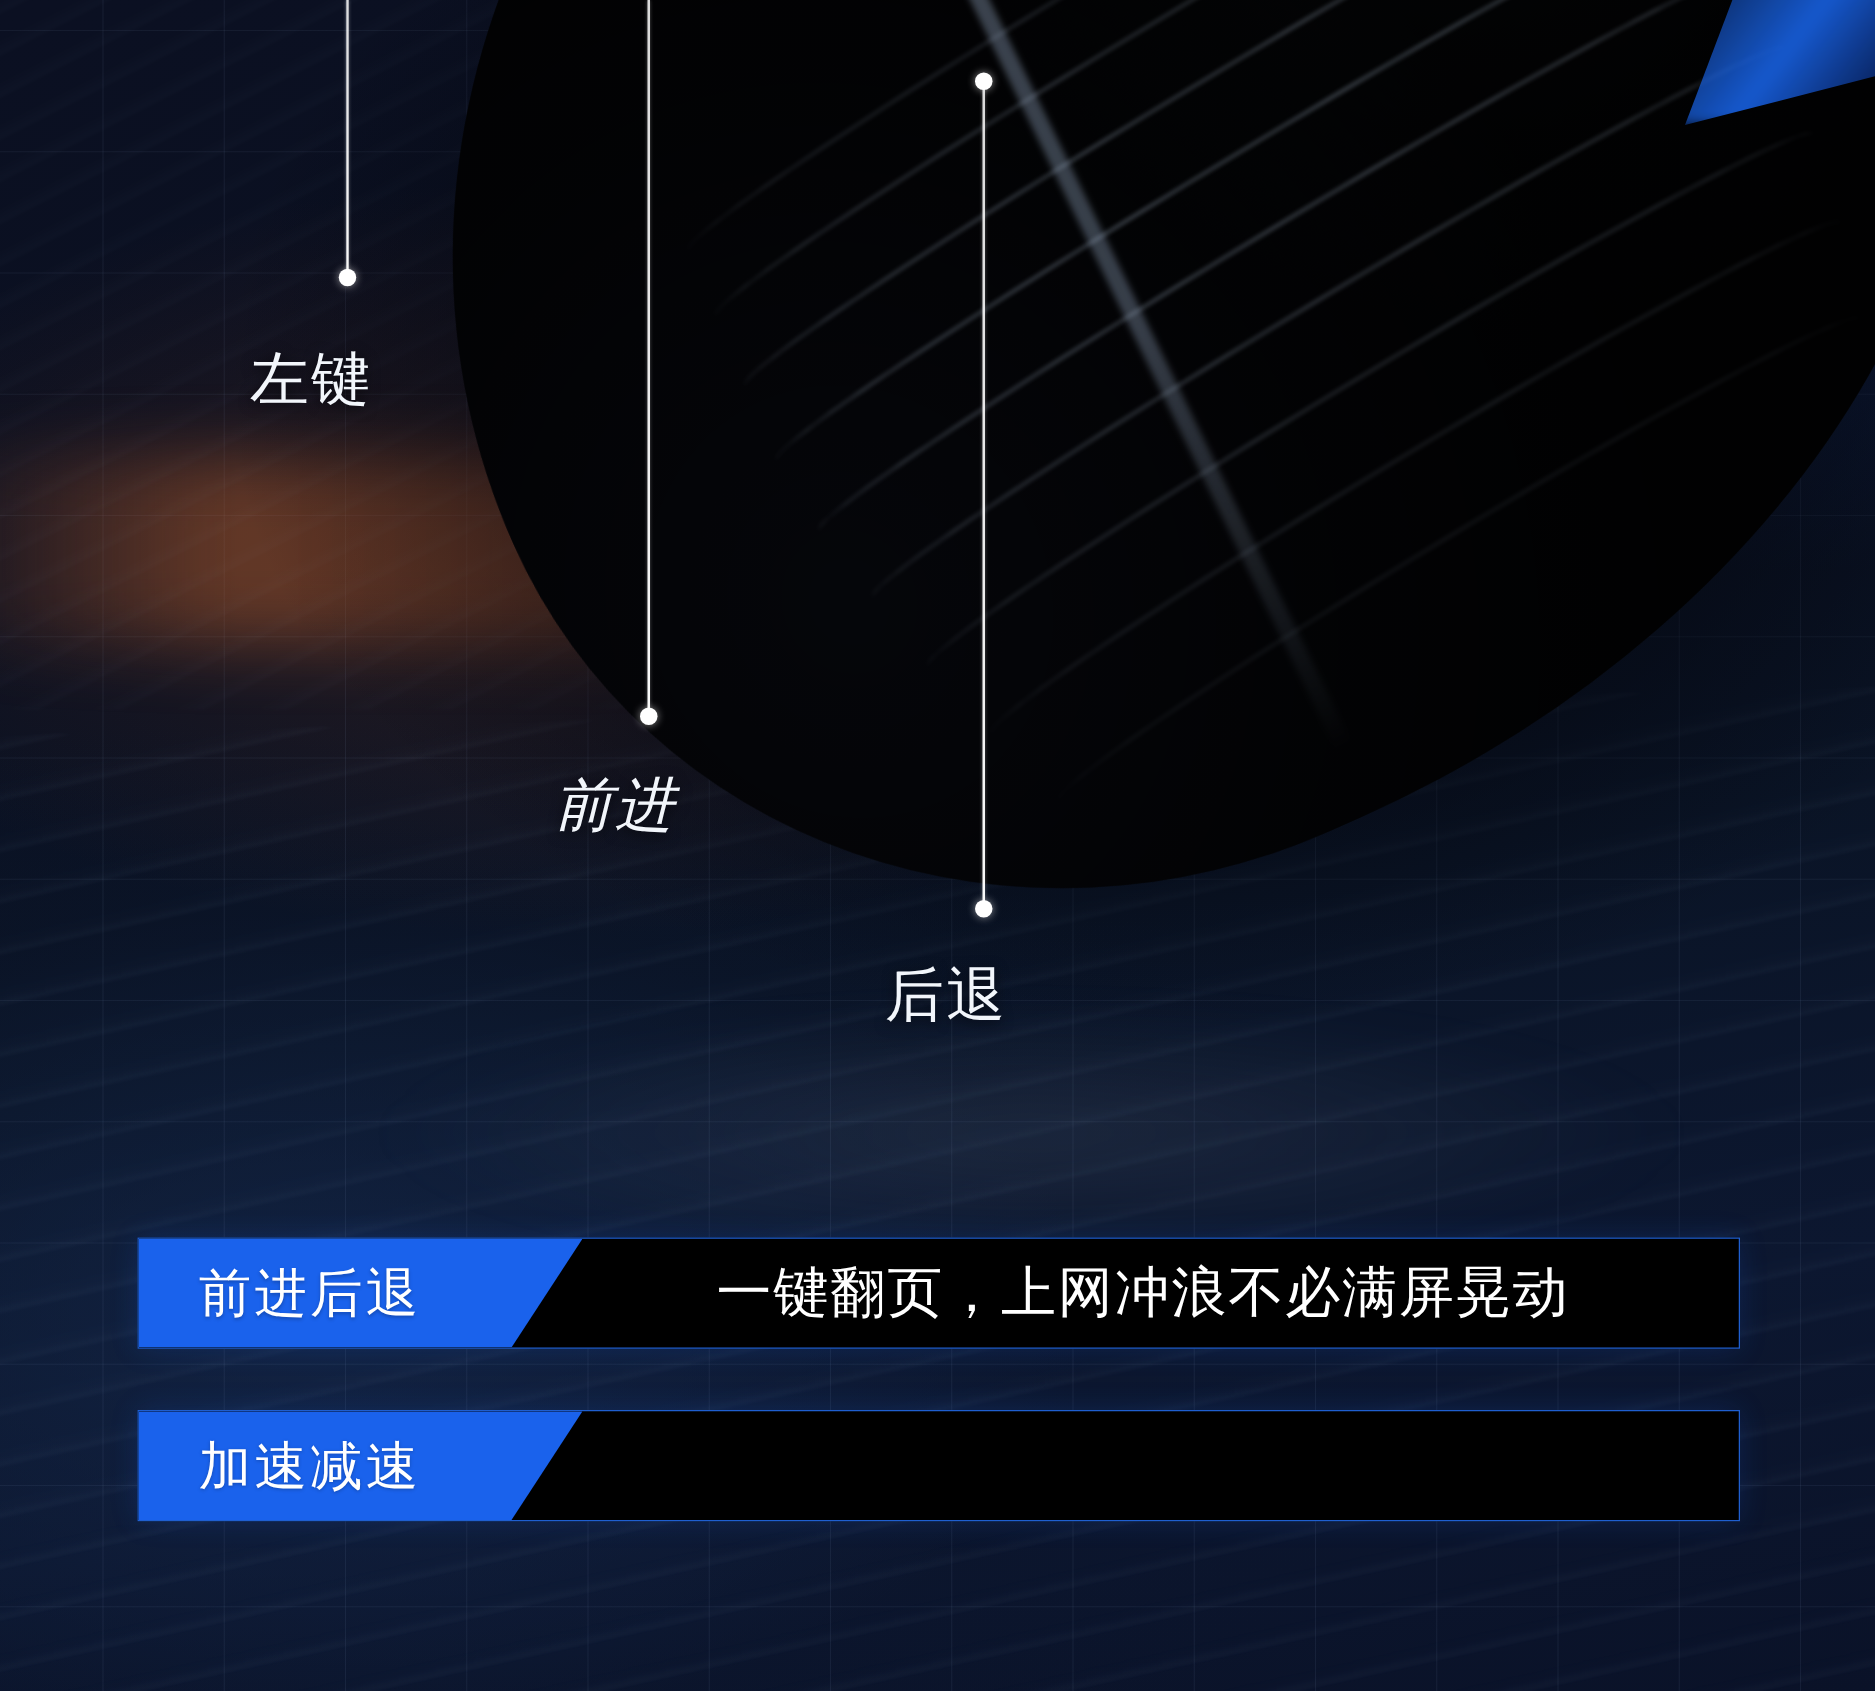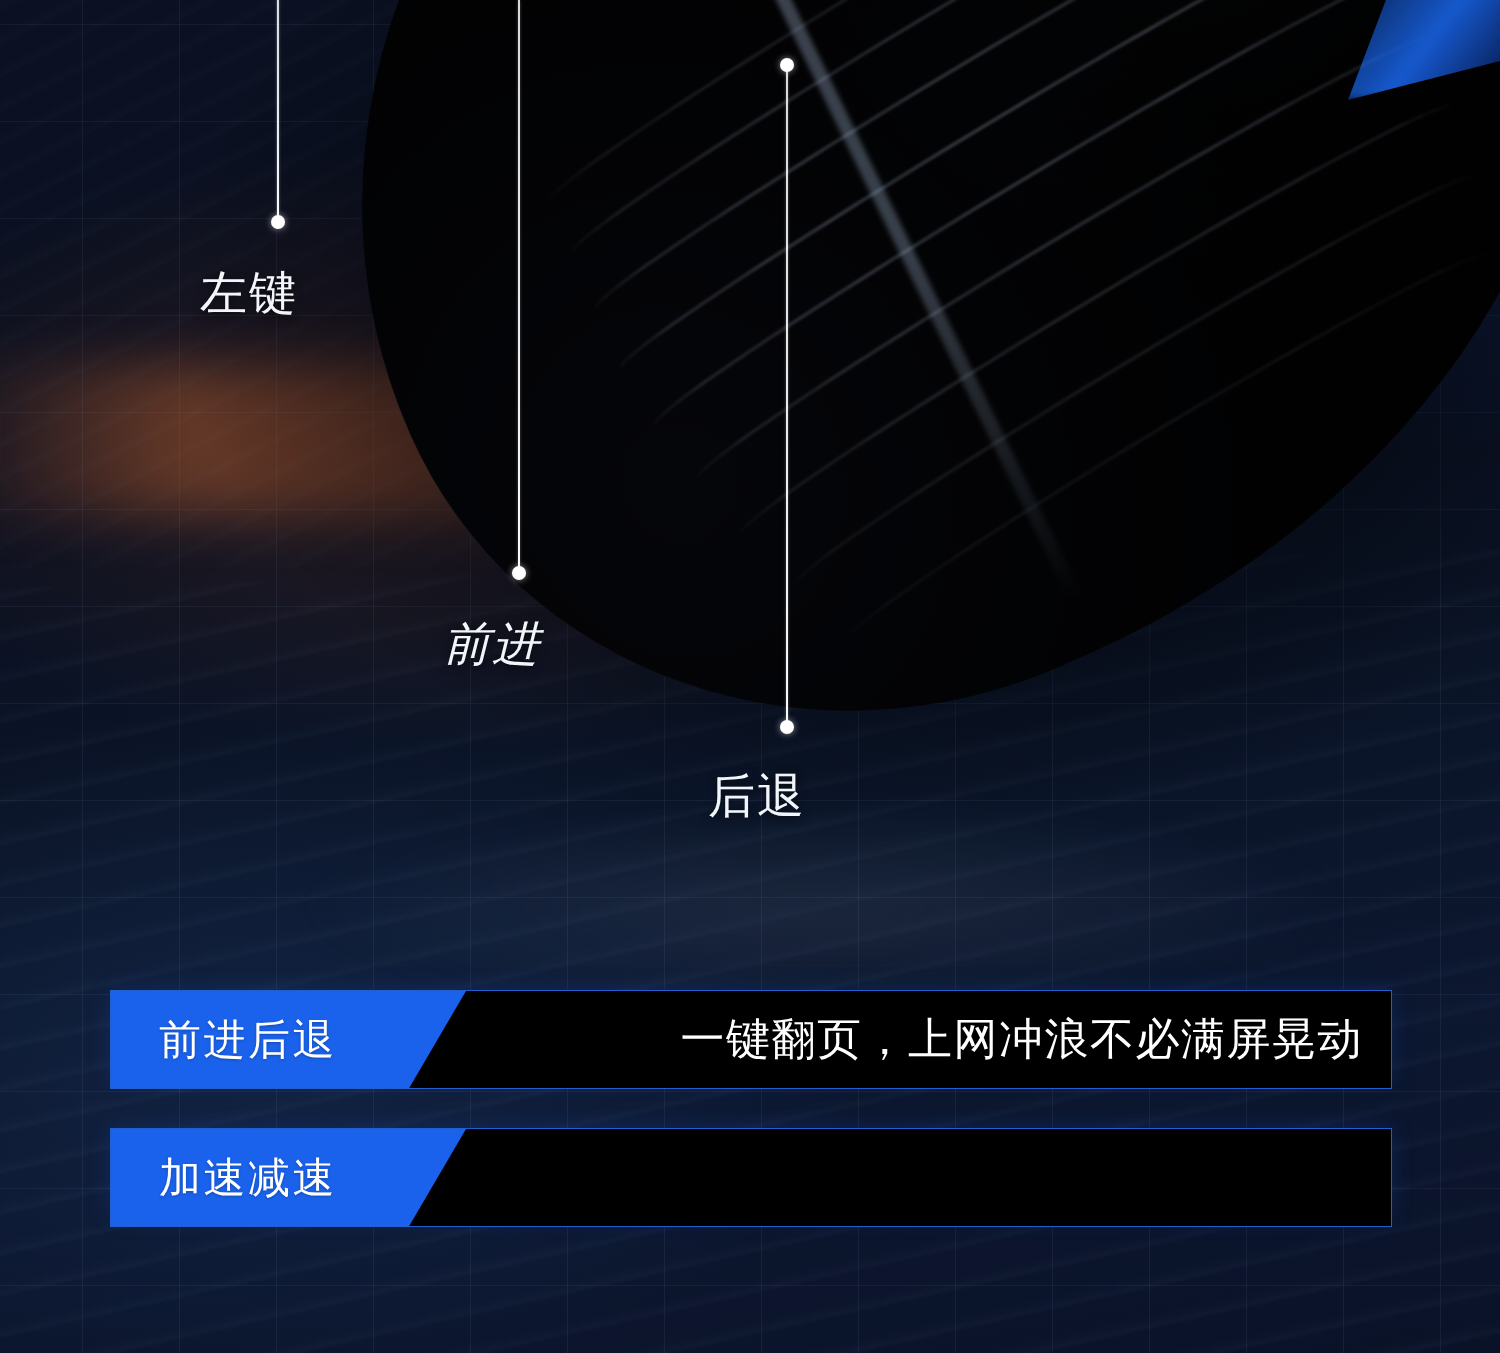--- a/index.html
+++ b/index.html
@@ -157,21 +157,21 @@
     letter-spacing:2px;
     white-space:nowrap;
     text-shadow:0 2px 10px rgba(0,0,0,0.65);
   }
 
   
   .banner{
     position:absolute;
     left:110px;
     width:1282px;
-    height:99px;
+    height:89px;
     border:1.6px solid #1f5fd0;
     background:#000000;
     overflow:hidden;
     display:flex;
     align-items:stretch;
   }
   .banner .tag{
     position:relative;
     width:355px;
     flex:0 0 355px;
@@ -186,21 +186,21 @@
     color:#ffffff;
     font-size:42px;
     font-weight:400;
     letter-spacing:2.5px;
     text-shadow:0 1px 3px rgba(0,0,0,0.25);
   }
   .banner .desc{
     flex:1 1 auto;
     display:flex;
     align-items:center;
-    justify-content:flex-end;
+    justify-content:center;
     padding-right:28px;
   }
   .banner .desc span{
     color:#ffffff;
     font-size:44px;
     font-weight:400;
     letter-spacing:1.5px;
     white-space:nowrap;
   }
   .banner-glow{
@@ -238,21 +238,21 @@
         <div class="ridge r9"></div>
     </div>
     <div class="mouse-edge"></div>
     <div class="rgb-glow"></div>
 
   </div>
 
   <div class="callout">
     <div class="line" style="left:277px; top:0px; height:222px;"></div>
     <div class="dot" style="left:271px; top:215px;"></div>
-    <div class="label" style="left:200px; top:262px;text-align:center;">左键</div>
+    <div class="label" style="left:200px; top:272px;text-align:center;">左键</div>
   </div>
 
   <div class="callout">
     <div class="line" style="left:518px; top:0px; height:573px;"></div>
     <div class="dot" style="left:512px; top:566px;"></div>
     <div class="label" style="left:443px; top:613px;font-style:italic;">前进</div>
   </div>
 
   <div class="callout">
     <div class="dot" style="left:780px; top:58px;"></div>

